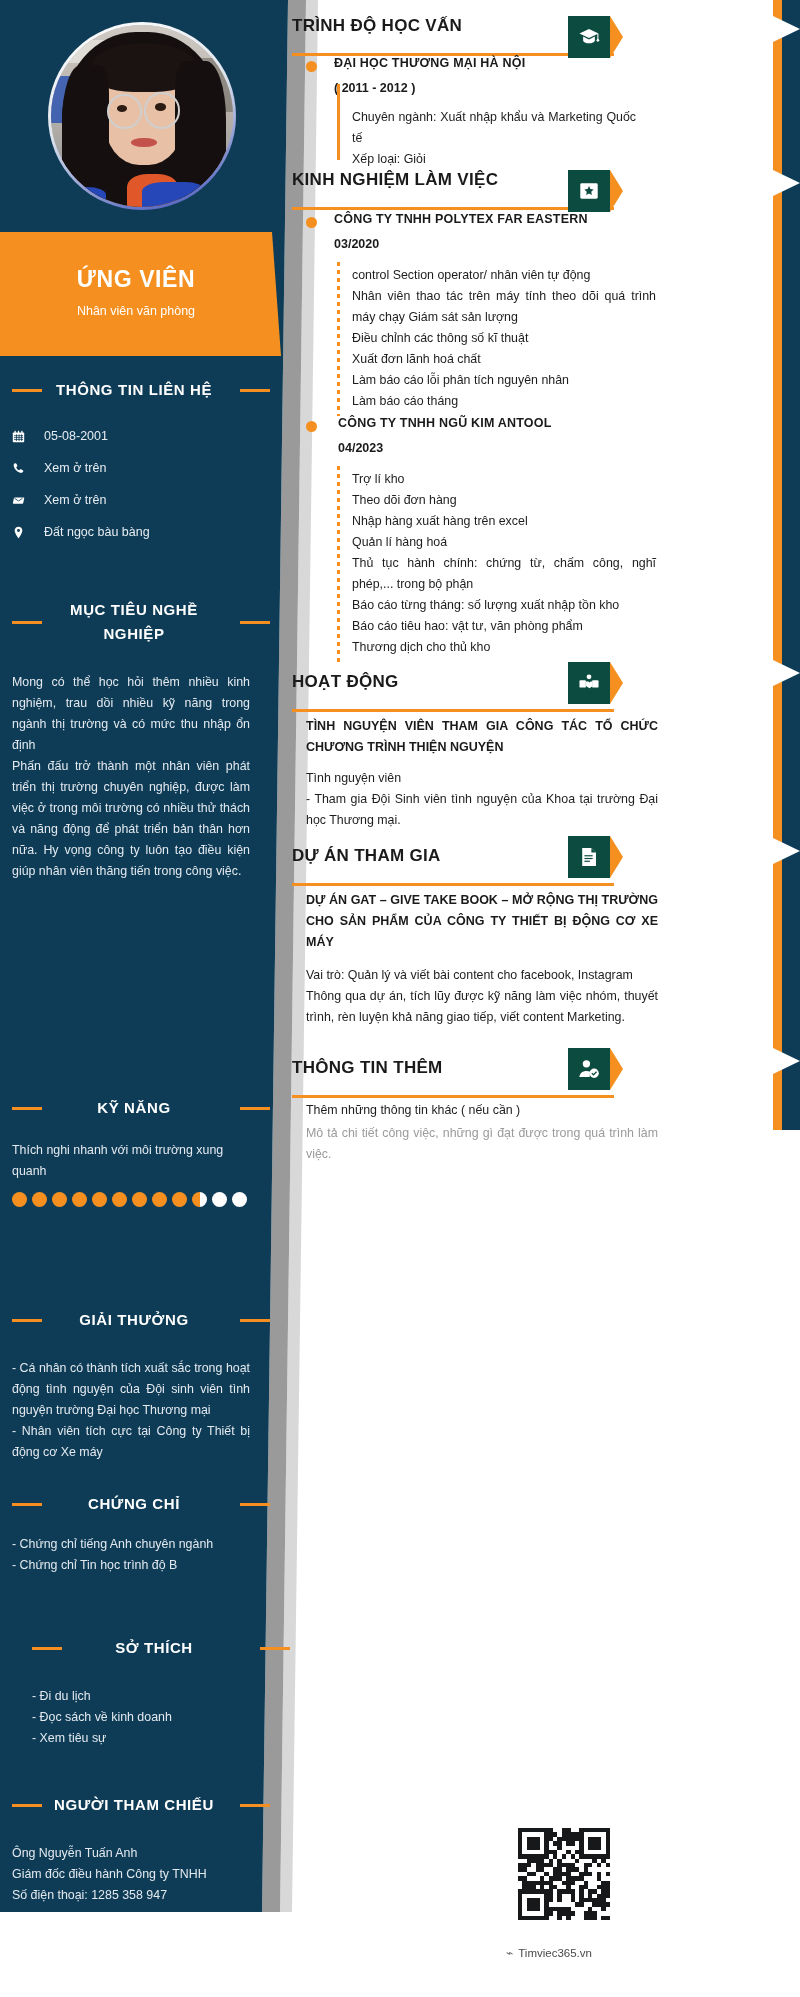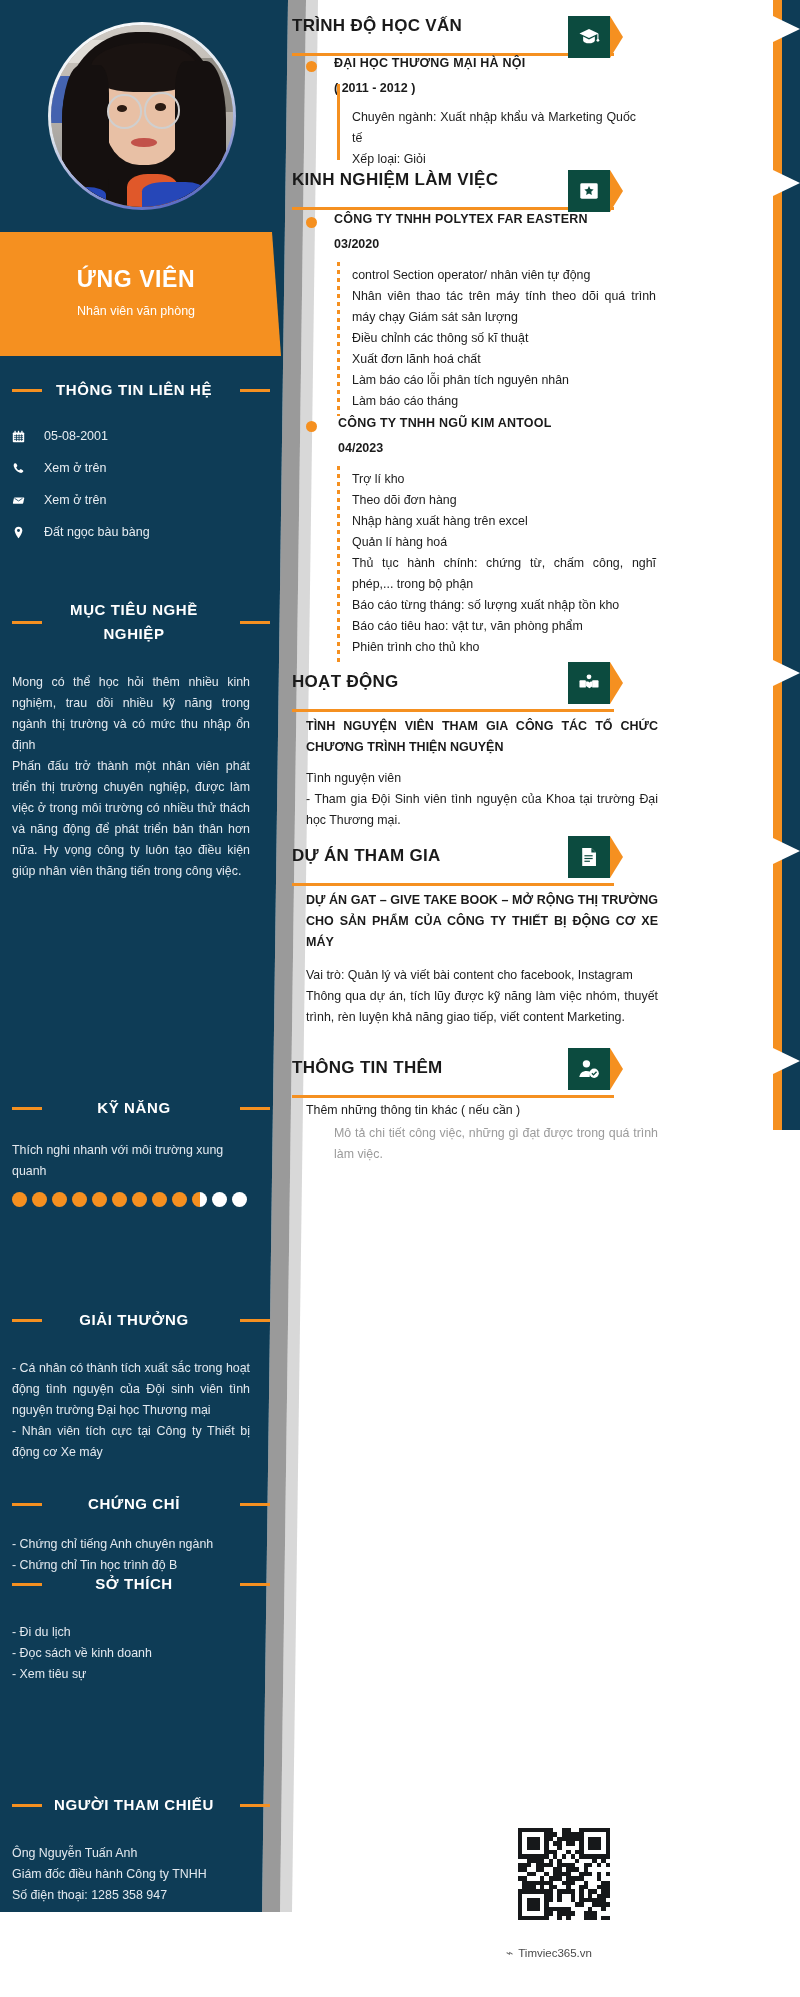--- a/index.html
+++ b/index.html
@@ -230,21 +230,21 @@
   }
   .task {
     margin-left: 46px;
     font-size: 12.4px; line-height: 21px; color: #1d1d1d;
     text-align: justify;
   }
   .rbody {
     font-size: 12.4px; line-height: 21px; color: #1d1d1d;
     text-align: justify;
   }
-  .rbody.muted { color: #9b9b9b; margin-left: 28px; }
+  .rbody.muted { color: #9b9b9b; }
   .rstrong {
     font-size: 12.5px; font-weight: bold; color: #1a1a1a;
     line-height: 21px; text-align: justify;
   }
 
   
   .qr {
     position: absolute; left: 518px; top: 1828px;
     width: 92px; height: 92px;
     background: #ffffff;
@@ -394,21 +394,21 @@
 
     <div class="lsec" style="top:1492px;">
       <div class="lhead">
         <span class="rule l"></span><span class="rule r"></span>
         <span>CHỨNG CHỈ</span>
       </div>
       <div class="lbody left" style="margin-top:18px;">- Chứng chỉ tiếng Anh chuyên ngành</div>
       <div class="lbody left">- Chứng chỉ Tin học trình độ B</div>
     </div>
 
-    <div class="lsec" style="top:1572px;">
+    <div class="lsec" style="top:1636px;margin-left:20px;">
       <div class="lhead">
         <span class="rule l"></span><span class="rule r"></span>
         <span>SỞ THÍCH</span>
       </div>
       <div class="lbody left" style="margin-top:26px;">- Đi du lịch</div>
       <div class="lbody left">- Đọc sách về kinh doanh</div>
       <div class="lbody left">- Xem tiêu sự</div>
     </div>
 
     <div class="lsec" style="top:1793px;">
@@ -487,21 +487,21 @@
       <div class="job-date" style="margin-left:32px;">04/2023</div>
       <div class="dotted-rail" style="top:50px; height:200px;"></div>
       <div style="margin-top:14px;">
         <div class="task">Trợ lí kho</div>
         <div class="task">Theo dõi đơn hàng</div>
         <div class="task">Nhập hàng xuất hàng trên excel</div>
         <div class="task">Quản lí hàng hoá</div>
         <div class="task">Thủ tục hành chính: chứng từ, chấm công, nghĩ phép,... trong bộ phận</div>
         <div class="task">Báo cáo từng tháng: số lượng xuất nhập tồn kho</div>
         <div class="task">Báo cáo tiêu hao: vật tư, văn phòng phẩm</div>
-        <div class="task">Phiên trình cho thủ kho</div>
+        <div class="task">Thương dịch cho thủ kho</div>
       </div>
     </div>
 
     <div class="rsec" style="top:672px; left:0; width:280px;">
       <div class="rhead">HOẠT ĐỘNG</div>
     </div>
     <div class="rrule" style="position:absolute; top:702px; left:0; width:322px;"></div>
     <div class="badge" style="top:662px; left:276px;">
       <span class="tail"></span>
       <svg width="22" height="22" viewBox="0 0 24 24" fill="#ffffff">

